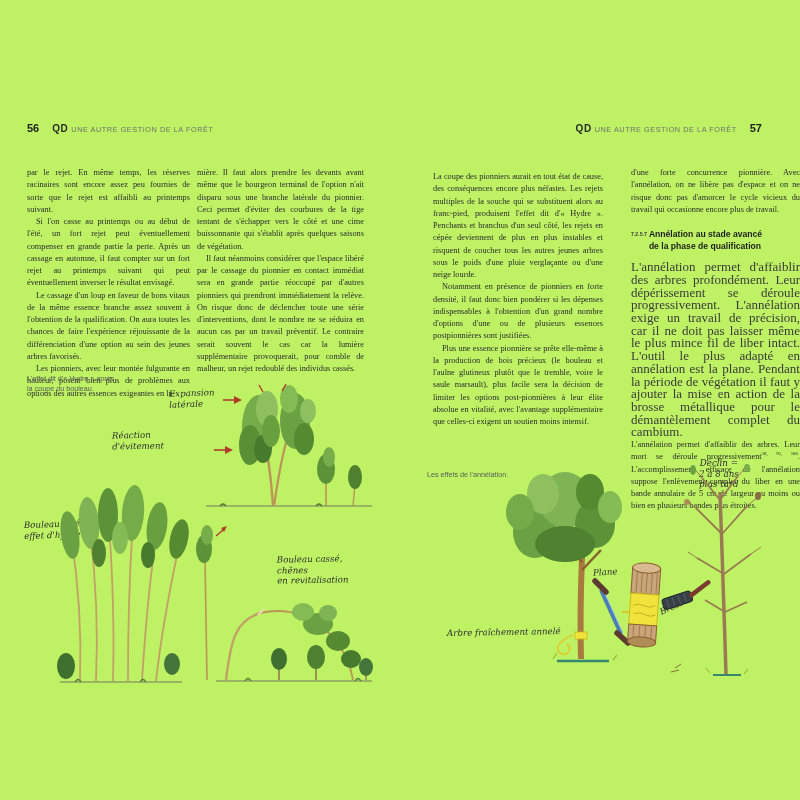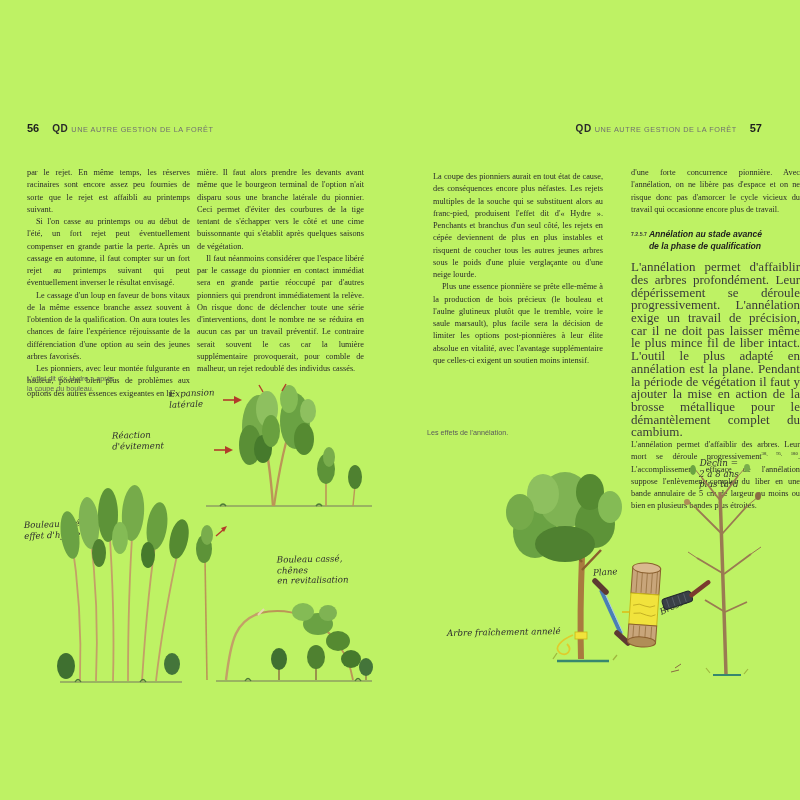--- a/index.html
+++ b/index.html
@@ -12,21 +12,21 @@
   .col { position:absolute; text-align:justify; font-size:8.3px; line-height:12.25px; color:#2b2b2b; }
   .col p { margin:0; }
   .col p.ind { text-indent:9px; }
   .caption { position:absolute; font-family:"Liberation Sans", sans-serif; font-size:7.2px;
              line-height:9.6px; color:#5a5a5a; white-space:pre-line; }
   .hw { position:absolute; font-family:"DejaVu Serif", serif; font-style:italic; font-size:8.7px;
         line-height:10.6px; color:#2e2e2e; white-space:pre-line; }
   .sec-head { margin:13px 0 9px 0; font-family:"Liberation Sans", sans-serif; font-weight:bold;
               font-size:8.6px; line-height:11.6px; color:#1e1e1e; text-align:left; }
   .sec-num { font-size:5.2px; vertical-align:5px; margin-right:2px; color:#3a3a3a; }
-  .sec-title { display:inline-block; white-space:pre-line; vertical-align:top;font-style:italic; }
+  .sec-title { display:inline-block; white-space:pre-line; vertical-align:top; }
   .lead { font-family:Liberation Serif, serif; font-size:13px; line-height:12.7px; color:#3a3a3a; }
   .closing { margin-top:13px; }
   sup.cite { font-size:4.8px; line-height:0; }
   svg { position:absolute; }
 </style>
 </head>
 <body>
 
 <div class="canvas">
 
@@ -132,31 +132,32 @@
     <path d="M296 297 V283" stroke="#8a6b42" stroke-width="1.4"></path>
     <ellipse cx="296" cy="274" rx="9" ry="12" fill="#4f8130"></ellipse>
     <path d="M346 297 V290" stroke="#8a6b42" stroke-width="1.2"></path>
     <ellipse cx="346" cy="284" rx="7" ry="9" fill="#44753a"></ellipse>
     <path d="M196 298 H352" stroke="#77775e" stroke-width="1.2" fill="none"></path>
     <path d="M225 298 q3 -5 6 0 M335 298 q3 -5 6 0" stroke="#4d7a37" stroke-width="1.3" fill="none"></path>
   </svg>
 
   <div class="col" style="left:433px; top:171px; width:170px;">
     <p>La coupe des pionniers aurait en tout état de cause, des conséquences encore plus néfastes. Les rejets multiples de la souche qui se substituent alors au franc-pied, produisent l'effet dit d'« Hydre ». Penchants et branchus d'un seul côté, les rejets en cépée deviennent de plus en plus instables et risquent de coucher tous les autres jeunes arbres sous le poids d'une pluie verglaçante ou d'une neige lourde.</p>
+    <p class="ind">Notamment en présence de pionniers en forte densité, il faut donc bien pondérer si les dépenses indispensables à l'obtention d'un grand nombre d'options d'une ou de plusieurs essences postpionnières sont justifiées.</p>
     <p class="ind">Plus une essence pionnière se prête elle-même à la production de bois précieux (le bouleau et l'aulne glutineux plutôt que le tremble, voire le saule marsault), plus facile sera la décision de limiter les options post-pionnières à leur élite absolue en vitalité, avec l'avantage supplémentaire que celles-ci exigent un soutien moins intensif.</p>
   </div>
   <div class="col" style="left:611px; top:167px; width:169px;margin-left:20px;">
     <p>d'une forte concurrence pionnière. Avec l'annélation, on ne libère pas d'espace et on ne risque donc pas d'amorcer le cycle vicieux du travail qui occasionne encore plus de travail.</p>
     <div class="sec-head"><span class="sec-num">7.2.5.7</span><span class="sec-title">Annélation au stade avancé
 de la phase de qualification</span></div>
     <p class="lead">L'annélation permet d'affaiblir des arbres profondément. Leur dépérissement se déroule progressivement. L'annélation exige un travail de précision, car il ne doit pas laisser même le plus mince fil de liber intact. L'outil le plus adapté en annélation est la plane. Pendant la période de végétation il faut y ajouter la mise en action de la brosse métallique pour le démantèlement complet du cambium.</p>
     <p class="closing"><span>L'annélation permet d'affaiblir des arbres. Leur mort se déroule progressivement</span><sup class="cite">38, 95, 180</sup><span>. L'accomplissement efficace de l'annélation suppose l'enlèvement complet du liber en une bande annulaire de 5 cm de largeur au moins ou bien en plusieurs bandes plus étroites.</span></p>
   </div>
 
-  <div class="caption" style="left:427px; top:428px;">Les effets de l'annélation.</div>
+  <div class="caption" style="left:427px; top:470px;">Les effets de l'annélation.</div>
   <div class="hw" style="left:593px; top:567px; transform:rotate(-4deg);">Plane</div>
   <div class="hw" style="left:659px; top:601px; transform:rotate(-25deg);">Brosse</div>
   <div class="hw" style="left:447px; top:627px; transform:rotate(-1deg);">Arbre fraîchement annelé</div>
   <div class="hw" style="left:699px; top:458px;text-align:center;">Déclin =
 2 à 8 ans
 plus tard</div>
 
   <svg style="left:425px; top:462px;" width="360" height="228" viewBox="0 0 360 228">
 
     <path d="M156 197 C155 160 156 120 157 95" stroke="#a97a3f" stroke-width="6" fill="none"></path>

